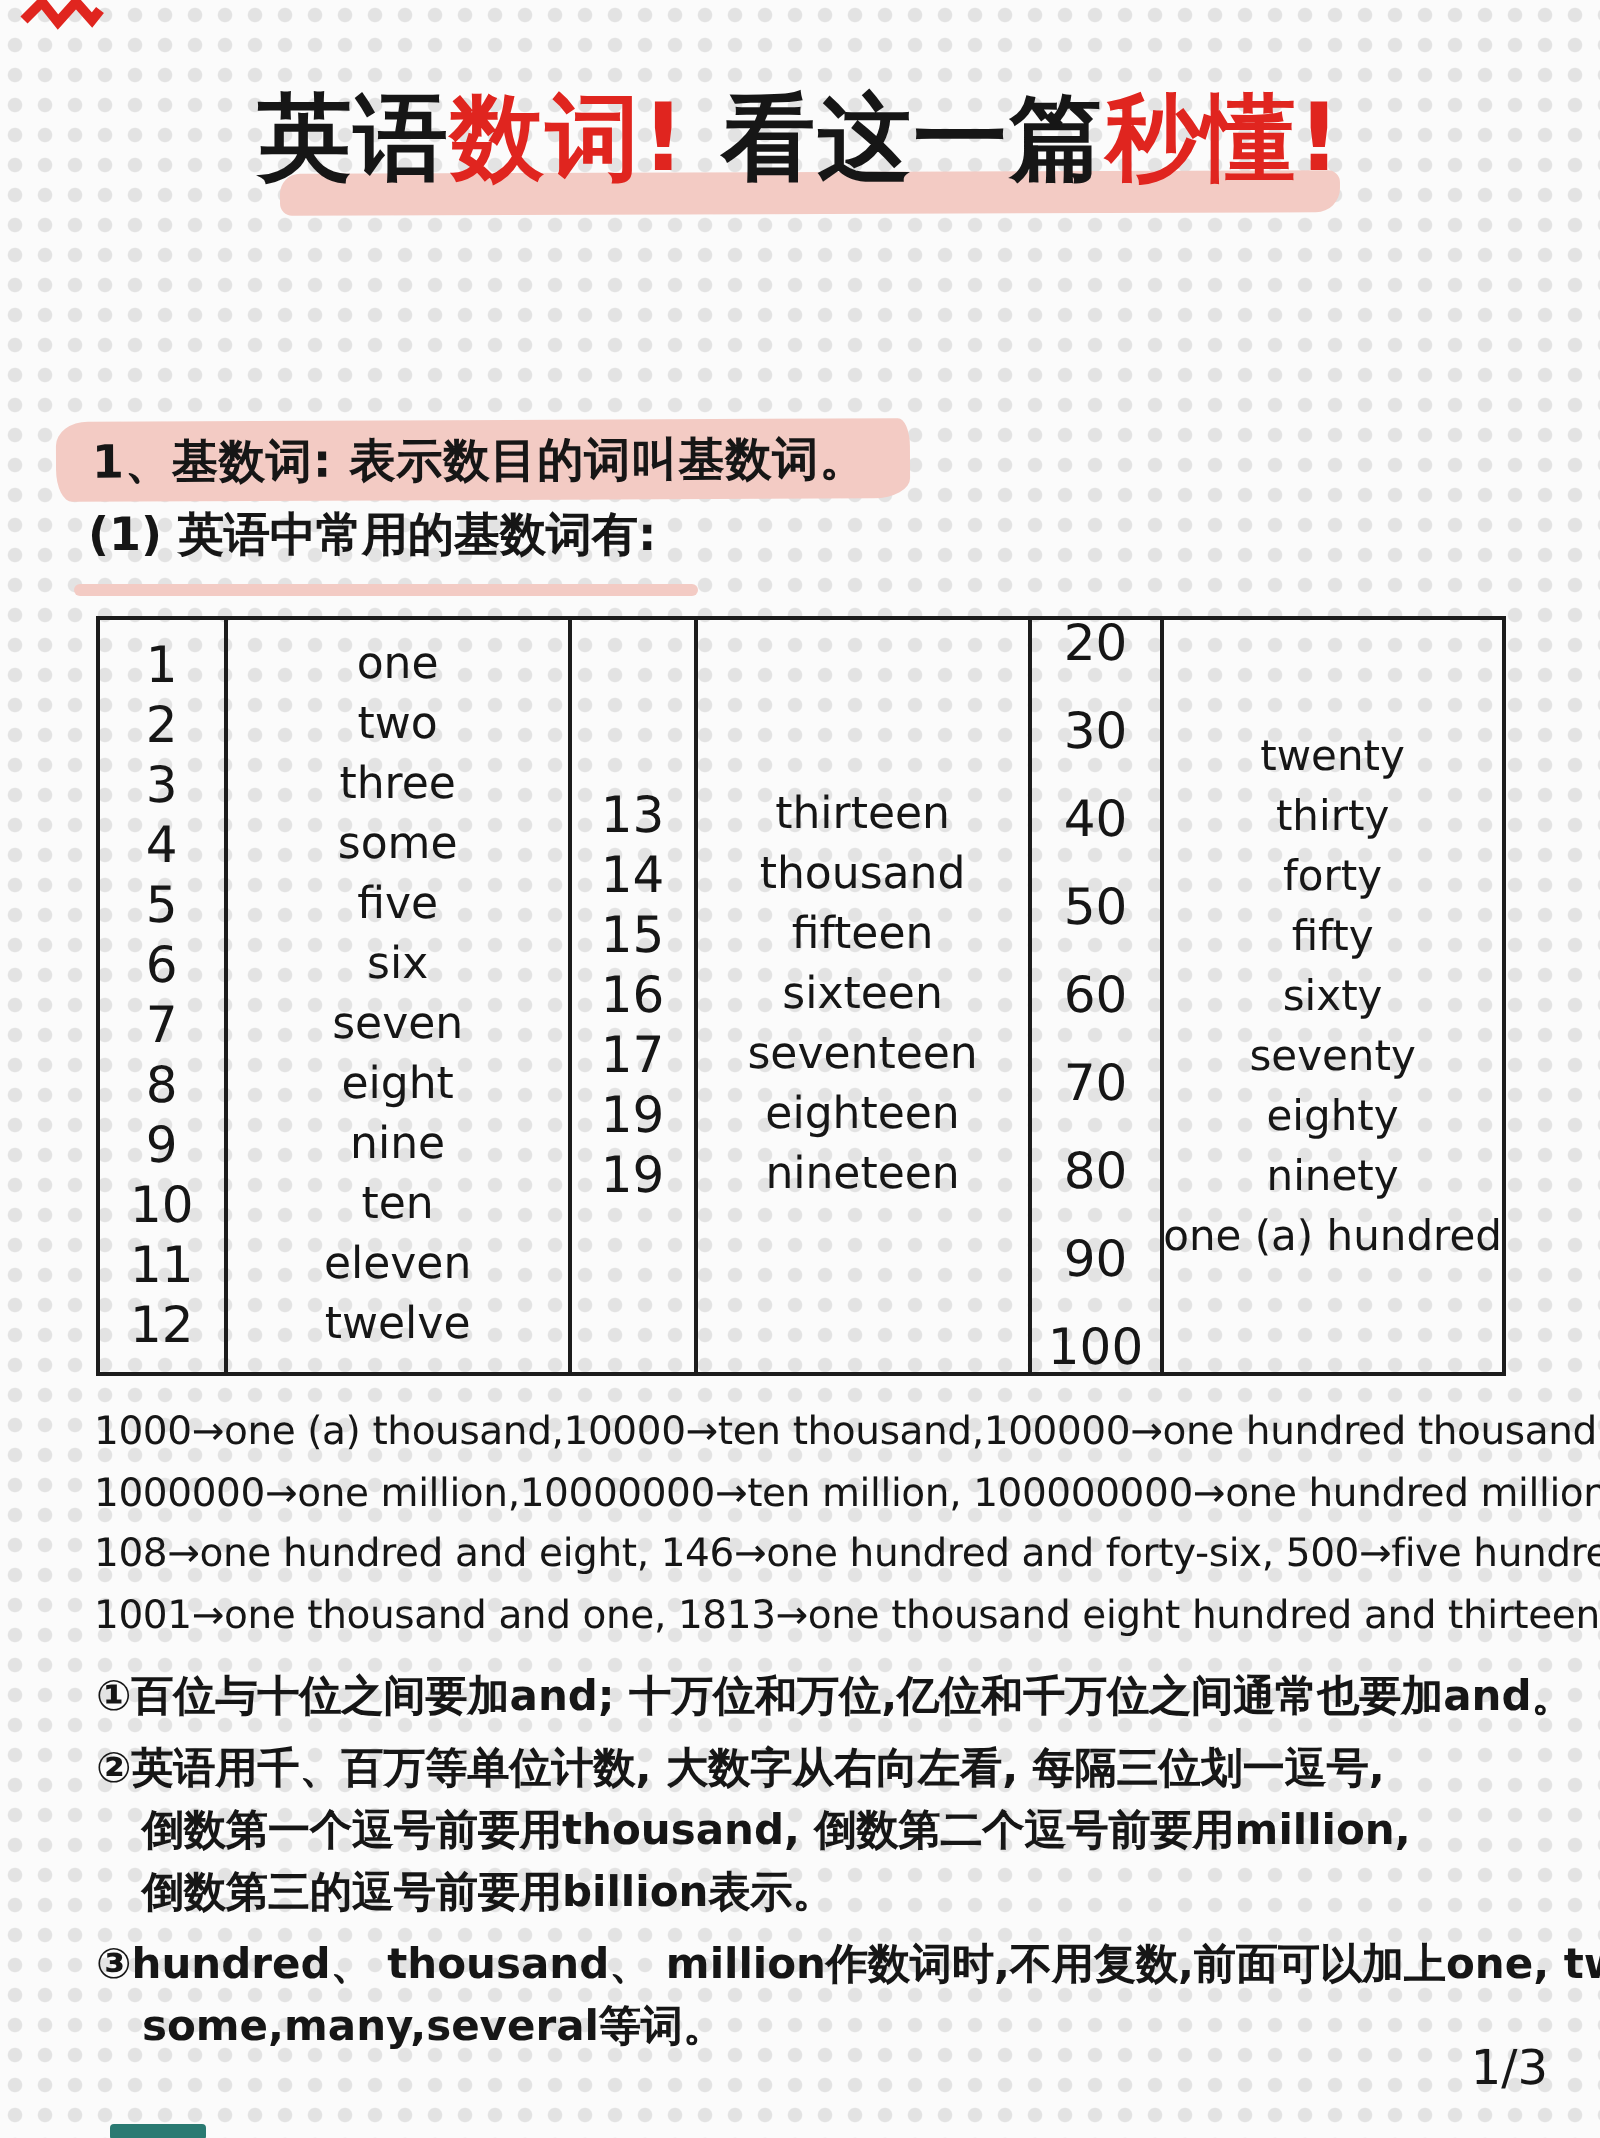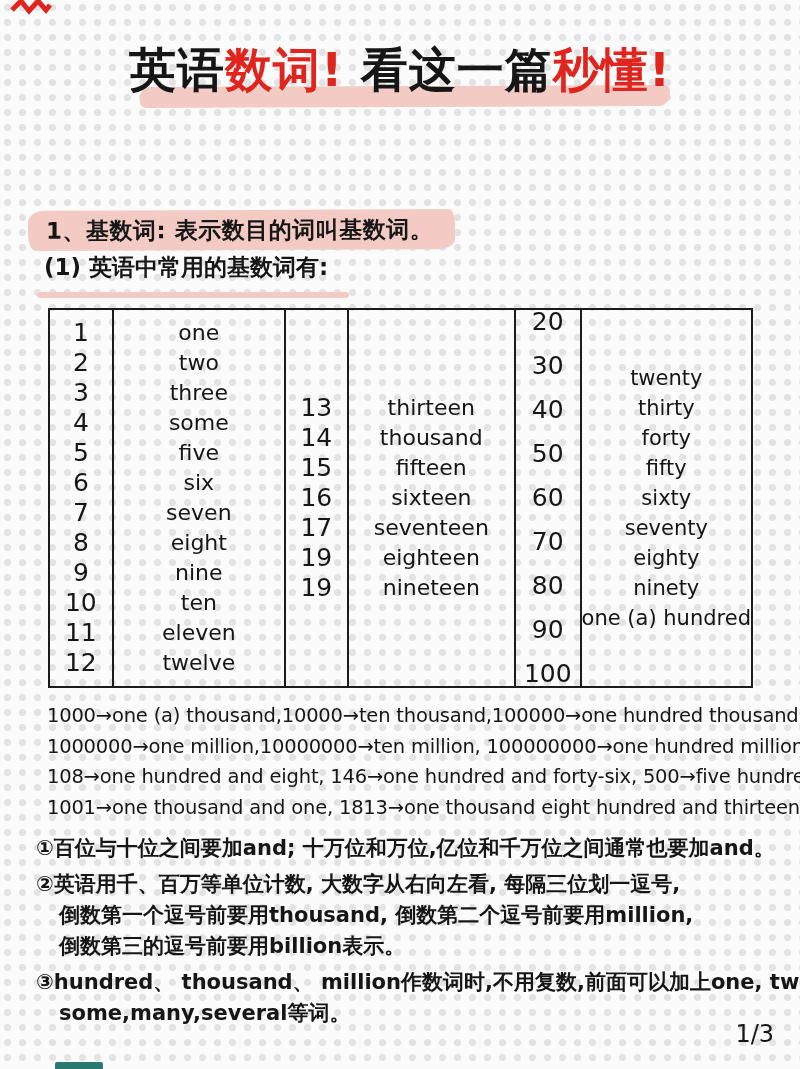--- a/index.html
+++ b/index.html
@@ -59,21 +59,21 @@
   .col-num .cell { font-size: 25px; font-weight: 500; }
   .col-word .cell { font-size: 22px; font-weight: 500; }
   .col-5 .cell { font-size: 21px; }
 
   
   .examples { position: absolute; left: 47px; top: 701px; width: 740px;
     font-size: 19.5px; font-weight: 500; letter-spacing: -0.2px; }
   .examples .line { line-height: 30.5px; white-space: nowrap; }
 
   
-  .notes { position: absolute; left: 36px; top: 833px; width: 745px;
+  .notes { position: absolute; left: 48px; top: 833px; width: 745px;
     font-size: 21px; font-weight: 600; }
   .notes .note { margin-bottom: 5px; }
   .notes .line { line-height: 31px; white-space: nowrap; }
   .notes .line.cont { padding-left: 23px; }
 
   .page-num { position: absolute; right: 26px; top: 1020px; font-size: 24px; font-weight: 500; }
 </style>
 </head>
 <body>
 

